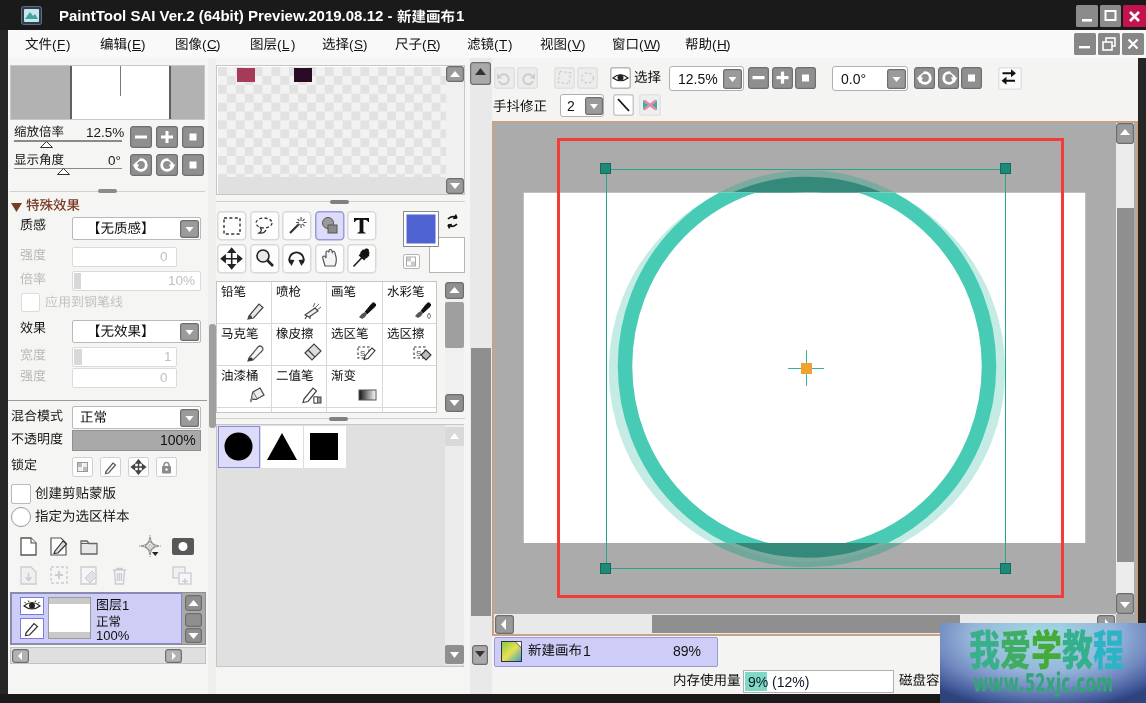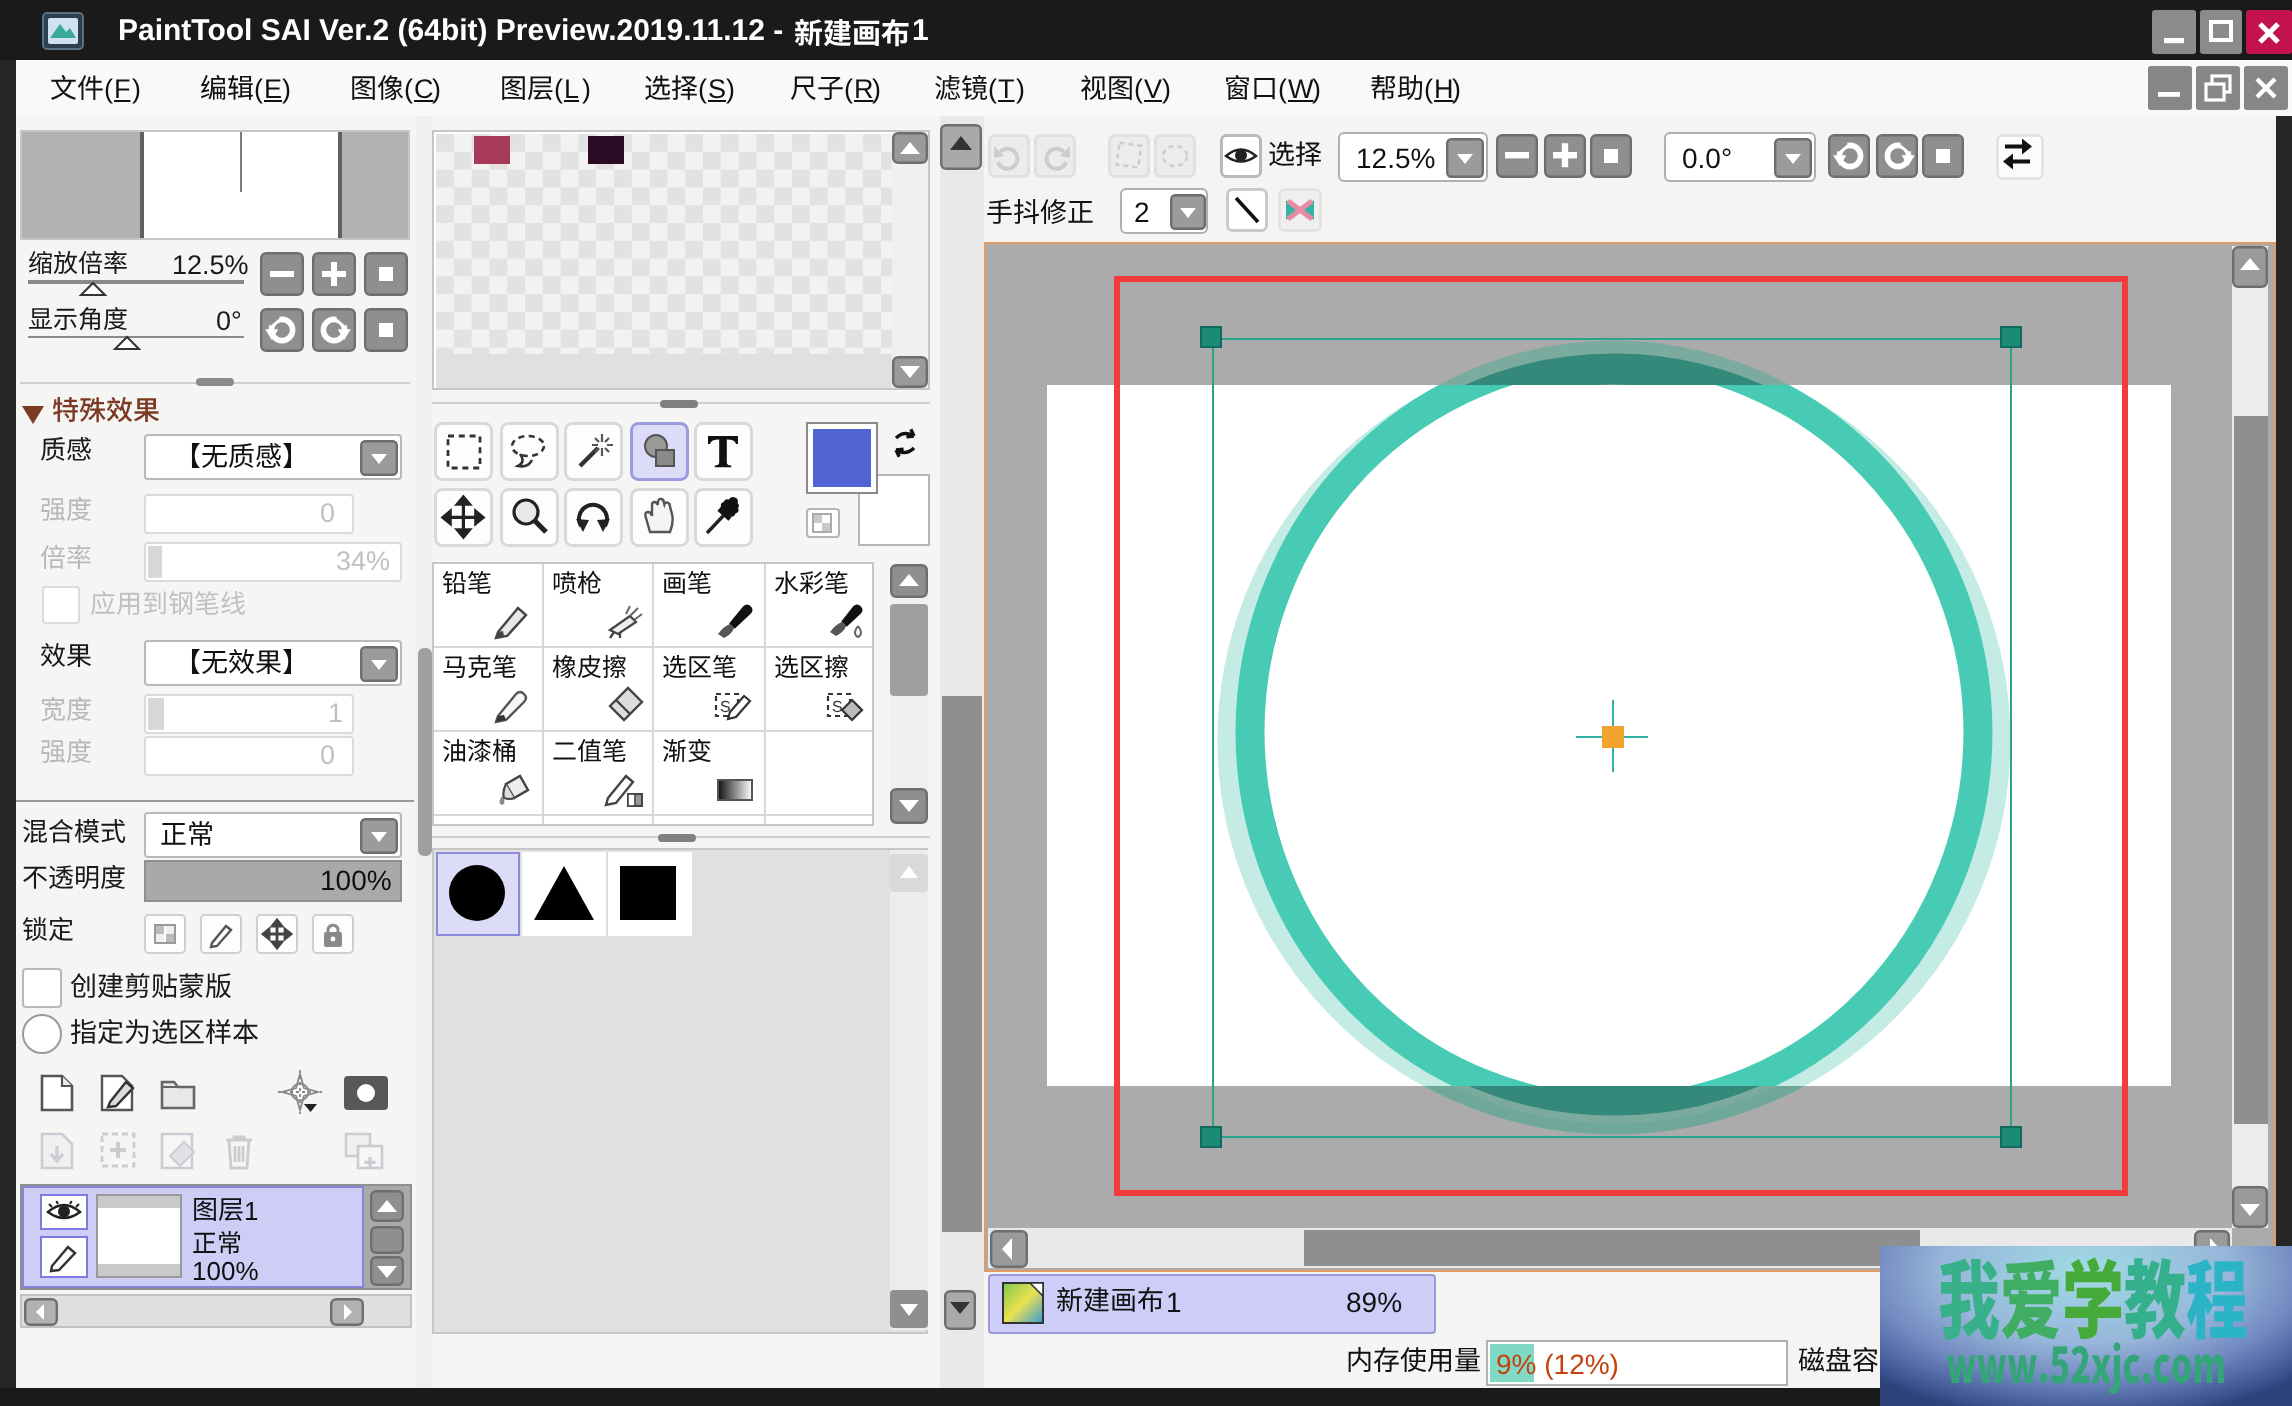--- a/index.html
+++ b/index.html
@@ -5,21 +5,21 @@
 <div style="position:absolute;left:0px;top:30px;width:8px;height:673px;background:#262626;"></div>
 <div style="position:absolute;left:1138px;top:58px;width:8px;height:645px;background:#262626;"></div>
 <div style="position:absolute;left:0px;top:694px;width:1146px;height:9px;background:#1a1a1a;"></div>
 <div style="position:absolute;left:21px;top:6px;width:21px;height:19px;">
     <svg width="21" height="19" viewBox="0 0 21 19" style="display:block;overflow:visible">
       <rect x="0.5" y="0.5" width="20" height="18" rx="2" fill="#2e3f4e" stroke="#5a7184"></rect>
       <rect x="3" y="3" width="15" height="13" rx="1" fill="#cfe3ee"></rect>
       <path d="M4 13 L9 6 L12 10 L14 8 L17 13 Z" fill="#3aa89a"></path>
     </svg>
   </div>
-<div style="position:absolute;left:59px;top:7px;font:bold 15px 'Liberation Sans',sans-serif;color:#ffffff;white-space:pre;">PaintTool SAI Ver.2 (64bit) Preview.2019.11.12 - </div>
+<div style="position:absolute;left:59px;top:7px;font:bold 15px 'Liberation Sans',sans-serif;color:#ffffff;white-space:pre;">PaintTool SAI Ver.2 (64bit) Preview.2019.08.12 - </div>
 <div style="position:absolute;left:397px;top:8.5px;width:58px;height:17.4px;overflow:visible;">
     <svg width="58" height="17" viewBox="0 0 58 17" style="position:absolute;left:0;top:0;overflow:visible" fill="#ffffff">
       <path transform="translate(0.0,12.8) scale(0.014500,-0.014500)" d="M594 519H968V408H594ZM53 750H504V653H53ZM44 352H503V251H44ZM38 527H520V429H38ZM758 470H874V-85H758ZM106 633 201 656Q214 630 224 597Q234 565 238 540L138 513Q136 537 127 571Q119 605 106 633ZM352 657 460 637Q444 597 429 560Q414 522 400 496L303 516Q311 536 321 561Q330 585 338 611Q347 637 352 657ZM852 841 945 752Q893 732 831 715Q770 698 706 686Q643 673 583 664Q580 683 569 709Q558 736 548 754Q603 765 660 778Q716 791 766 808Q816 824 852 841ZM195 830 302 855Q317 824 333 785Q348 746 355 719L242 689Q237 717 223 757Q210 797 195 830ZM229 465H337V36Q337 0 329 -21Q321 -43 298 -55Q276 -66 245 -69Q215 -72 174 -72Q171 -51 162 -23Q153 5 142 26Q164 25 186 25Q207 25 215 25Q229 25 229 38ZM548 754H659V401Q659 346 656 282Q652 219 642 154Q632 89 612 30Q593 -30 560 -77Q551 -66 534 -52Q516 -38 498 -25Q480 -12 468 -6Q505 50 522 120Q539 190 543 263Q548 336 548 401ZM354 191 432 234Q456 201 478 160Q501 120 514 91L432 41Q420 71 398 114Q375 156 354 191ZM113 225 206 201Q188 151 161 102Q134 52 104 19Q91 31 67 48Q43 66 26 76Q54 105 76 145Q99 185 113 225Z"></path>
       <path transform="translate(14.5,12.8) scale(0.014500,-0.014500)" d="M334 637H948V548H334ZM377 359H904V275H377ZM338 225H936V134H338ZM557 849H671V66H557ZM388 775H893V407H383V498H787V685H388ZM56 795H283V690H56ZM140 509H282V405H137ZM240 509H261L282 512L349 496Q329 272 269 128Q210 -16 111 -90Q103 -78 87 -63Q71 -47 54 -33Q37 -19 25 -11Q119 53 172 176Q225 299 240 489ZM144 348Q173 248 220 186Q267 125 330 93Q393 60 470 49Q547 37 636 37Q653 37 685 37Q718 37 758 37Q798 37 839 38Q880 38 915 38Q949 39 970 39Q962 27 953 8Q945 -12 938 -33Q931 -53 927 -70H874H632Q525 -70 435 -55Q346 -40 274 1Q202 42 147 119Q93 195 56 318ZM91 360Q87 371 79 389Q70 406 61 423Q52 441 44 452Q60 456 80 475Q99 494 114 519Q125 536 148 577Q170 619 195 675Q221 730 240 788V793L282 810L354 762Q313 664 264 574Q215 484 170 419V417Q170 417 158 411Q146 406 130 397Q114 388 102 378Q91 368 91 360Z"></path>
       <path transform="translate(29.0,12.8) scale(0.014500,-0.014500)" d="M63 790H940V678H63ZM445 552H548V179H445ZM359 324V239H635V324ZM359 499V415H635V499ZM261 597H738V141H261ZM805 535H926V-87H805ZM75 531H198V71H881V-42H75Z"></path>
       <path transform="translate(43.5,12.8) scale(0.014500,-0.014500)" d="M53 707H949V592H53ZM492 556H613V-89H492ZM213 441H832V327H333V0H213ZM780 441H901V128Q901 87 891 63Q880 38 850 25Q822 12 780 9Q739 6 682 6Q679 31 668 62Q657 93 645 115Q668 114 691 114Q715 114 734 114Q752 114 759 114Q771 114 775 118Q780 121 780 131ZM374 852 498 824Q462 701 406 581Q351 461 272 358Q193 254 86 180Q79 195 66 215Q54 234 41 253Q28 272 17 285Q88 331 146 396Q203 460 247 536Q291 612 323 693Q355 773 374 852Z"></path>
     </svg>
   </div>
 <div style="position:absolute;left:456px;top:7px;font:bold 15px 'Liberation Sans',sans-serif;color:#ffffff;white-space:pre;">1</div>
 <div style="position:absolute;left:1076px;top:5px;width:22px;height:22px;">
@@ -273,21 +273,21 @@
 <div style="position:absolute;left:72px;top:247px;width:105px;height:20px;background:#fff;border:1px solid #dadada;border-radius:2px;"></div>
 <div style="position:absolute;left:160px;top:249px;font:normal 13.5px 'Liberation Sans',sans-serif;color:#c0c0c0;white-space:pre;">0</div>
 <div style="position:absolute;left:20px;top:272px;width:26px;height:15.6px;overflow:visible;">
     <svg width="26" height="15" viewBox="0 0 26 15" style="position:absolute;left:0;top:0;overflow:visible" fill="#b8b8b8">
       <path transform="translate(0.0,11.4) scale(0.013000,-0.013000)" d="M433 32H825V-36H433ZM395 289H871V-76H797V222H466V-79H395ZM349 729H928V661H349ZM309 445H959V377H309ZM776 653 848 634Q833 597 816 557Q799 516 782 480Q765 443 749 415L688 433Q703 462 719 500Q736 539 751 580Q766 621 776 653ZM420 630 483 649Q505 608 523 560Q541 512 547 476L481 455Q475 491 458 540Q442 589 420 630ZM576 837 646 848Q659 816 670 778Q681 740 685 713L611 698Q607 724 598 764Q588 804 576 837ZM265 838 335 817Q304 733 262 650Q220 568 172 495Q124 423 71 366Q68 375 60 388Q52 402 44 416Q36 430 29 439Q76 488 120 552Q163 616 201 689Q238 762 265 838ZM160 577 231 648 232 647V-80H160Z"></path>
       <path transform="translate(13.0,11.4) scale(0.013000,-0.013000)" d="M460 284H540V-80H460ZM51 202H950V132H51ZM71 750H941V681H71ZM829 643 892 605Q858 570 817 537Q777 503 742 478L687 515Q710 531 736 554Q762 576 787 599Q811 623 829 643ZM551 443 607 466Q630 441 652 410Q675 379 694 350Q713 321 724 297L664 270Q655 294 637 324Q618 354 596 386Q574 417 551 443ZM56 337Q103 357 169 388Q236 418 304 451L319 394Q261 363 202 332Q144 301 94 277ZM85 599 136 640Q163 624 192 605Q222 585 247 565Q273 544 290 527L236 481Q221 498 196 519Q170 540 141 561Q112 583 85 599ZM677 408 730 448Q764 429 802 405Q840 380 874 356Q908 331 930 311L874 266Q853 286 820 311Q787 336 749 362Q712 387 677 408ZM338 483Q336 490 333 502Q329 514 325 526Q321 538 317 547Q327 549 339 558Q350 566 361 579Q370 588 389 612Q407 635 429 667Q451 699 467 732L532 706Q500 652 460 604Q419 555 381 520V518Q381 518 374 515Q368 512 360 506Q351 501 345 495Q338 489 338 483ZM338 483 338 535 375 557 570 568Q565 555 562 537Q558 519 556 508Q491 504 451 500Q411 496 388 494Q366 491 355 488Q344 486 338 483ZM318 284Q317 291 313 302Q309 314 305 327Q301 339 297 349Q314 352 334 365Q354 378 379 399Q393 410 420 435Q447 460 481 494Q515 528 551 569Q587 609 618 650L679 615Q605 529 524 452Q443 375 363 319V317Q363 317 357 314Q350 311 341 306Q332 300 325 295Q318 289 318 284ZM318 284 317 335 355 358 661 384Q660 370 660 353Q659 336 660 325Q553 315 489 309Q425 302 391 298Q356 294 341 291Q326 287 318 284ZM435 828 508 847Q527 823 546 792Q564 762 574 739L498 715Q489 738 471 770Q452 802 435 828Z"></path>
     </svg>
   </div>
 <div style="position:absolute;left:72px;top:271px;width:129px;height:20px;background:#fff;border:1px solid #dadada;border-radius:2px;"></div>
 <div style="position:absolute;left:74px;top:273px;width:7px;height:16px;background:#d8d8d8;"></div>
-<div style="position:absolute;left:168px;top:273px;font:normal 13.5px 'Liberation Sans',sans-serif;color:#c0c0c0;white-space:pre;">34%</div>
+<div style="position:absolute;left:168px;top:273px;font:normal 13.5px 'Liberation Sans',sans-serif;color:#c0c0c0;white-space:pre;">10%</div>
 <div style="position:absolute;left:21px;top:293px;width:19px;height:19px;background:#fff;border:1.5px solid #dcdcdc;border-radius:2px;"></div>
 <div style="position:absolute;left:45px;top:295px;width:78px;height:15.6px;overflow:visible;">
     <svg width="78" height="15" viewBox="0 0 78 15" style="position:absolute;left:0;top:0;overflow:visible" fill="#c0c0c0">
       <path transform="translate(0.0,11.4) scale(0.013000,-0.013000)" d="M159 711H942V640H159ZM121 711H197V438Q197 381 193 313Q190 245 180 174Q170 103 151 36Q132 -31 102 -87Q95 -80 83 -72Q70 -64 58 -56Q45 -49 36 -45Q65 8 82 70Q99 132 107 196Q116 261 118 323Q121 385 121 438ZM468 828 541 848Q560 815 578 777Q596 738 606 711L529 688Q521 716 503 756Q485 796 468 828ZM264 490 329 517Q351 462 373 401Q395 339 414 280Q432 222 443 175L372 146Q363 193 345 252Q327 311 306 374Q284 436 264 490ZM481 546 549 565Q567 510 584 449Q601 388 615 329Q629 271 636 224L564 202Q557 249 544 308Q530 368 514 430Q497 491 481 546ZM819 571 898 542Q871 449 833 351Q796 253 749 158Q703 64 648 -20Q640 -10 625 4Q611 17 599 26Q650 105 692 197Q735 290 767 386Q800 482 819 571ZM209 39H955V-33H209Z"></path>
       <path transform="translate(13.0,11.4) scale(0.013000,-0.013000)" d="M196 770H843V698H196ZM196 537H841V466H196ZM190 298H843V227H190ZM153 770H227V407Q227 350 222 285Q217 220 204 153Q190 87 163 26Q135 -35 90 -85Q85 -77 74 -68Q63 -58 52 -49Q41 -40 32 -36Q74 11 98 66Q122 121 134 179Q146 238 150 296Q153 354 153 407ZM813 770H887V22Q887 -14 877 -33Q866 -52 841 -62Q816 -71 771 -73Q726 -75 655 -74Q652 -60 645 -39Q637 -17 629 -2Q664 -3 697 -3Q729 -4 753 -3Q777 -3 786 -3Q801 -2 807 3Q813 8 813 22ZM467 743H543V-71H467Z"></path>
       <path transform="translate(26.0,11.4) scale(0.013000,-0.013000)" d="M97 318H565V251H97ZM294 425H365V38H294ZM62 42Q125 52 209 67Q293 81 387 98Q481 116 575 133L579 67Q490 50 400 32Q310 14 228 -1Q145 -17 79 -30ZM71 774H585V708H71ZM379 643 434 675Q462 641 491 602Q521 563 546 526Q571 489 585 460L528 422Q514 451 489 489Q465 528 436 568Q407 609 379 643ZM641 754H711V148H641ZM839 824H912V37Q912 2 903 -16Q894 -35 871 -44Q848 -53 808 -56Q769 -59 714 -59Q712 -43 703 -21Q695 1 686 16Q730 15 767 15Q804 14 817 15Q830 15 835 20Q839 24 839 37ZM119 439Q117 447 113 460Q109 473 104 487Q99 500 94 510Q106 512 118 524Q130 536 142 554Q151 566 171 598Q191 629 213 671Q234 714 251 758L324 728Q302 683 276 638Q250 593 221 552Q193 512 165 480V478Q165 478 158 474Q151 471 142 465Q133 459 126 452Q119 445 119 439ZM119 439 118 493 157 517 493 546Q500 531 509 515Q518 499 525 487Q423 477 354 470Q284 463 242 459Q199 455 174 451Q150 448 138 445Q126 443 119 439Z"></path>
       <path transform="translate(39.0,11.4) scale(0.013000,-0.013000)" d="M173 837 241 818Q222 763 196 709Q169 656 137 608Q106 561 71 525Q68 533 61 546Q54 560 46 574Q39 588 32 595Q76 640 114 704Q151 768 173 837ZM161 726H396V654H147ZM111 547H383V479H111ZM60 344H406V275H60ZM193 -73 184 -6 211 23 389 109Q391 95 395 76Q398 57 402 45Q340 12 301 -8Q262 -29 241 -41Q219 -52 209 -60Q199 -67 193 -73ZM193 -73Q191 -64 185 -51Q180 -39 174 -27Q168 -16 161 -8Q173 -2 186 12Q200 26 200 56V523H271V-6Q271 -6 263 -10Q255 -15 244 -22Q232 -29 220 -38Q208 -47 201 -56Q193 -65 193 -73ZM430 787H892V720H500V-79H430ZM858 787H928V19Q928 -11 920 -27Q912 -44 891 -53Q871 -62 837 -64Q803 -66 749 -66Q747 -52 740 -33Q733 -13 725 1Q764 0 796 0Q828 0 838 0Q858 0 858 20ZM524 594 577 622Q614 563 651 498Q687 432 721 366Q755 300 782 239Q810 178 827 128L770 97Q753 147 726 208Q698 270 665 337Q631 404 595 470Q559 536 524 594ZM751 683 814 671Q783 552 745 438Q706 323 660 222Q614 120 561 42Q556 47 545 54Q535 61 524 68Q513 75 505 79Q558 153 603 250Q649 348 686 459Q723 570 751 683Z"></path>
       <path transform="translate(52.0,11.4) scale(0.013000,-0.013000)" d="M807 573 849 512Q780 496 696 482Q611 469 518 458Q425 447 330 439Q234 431 145 426Q144 440 138 458Q133 476 127 488Q217 494 311 502Q406 510 497 521Q588 533 667 545Q747 558 807 573ZM426 476H501V44Q501 15 515 5Q528 -4 574 -4Q584 -4 605 -4Q626 -4 653 -4Q680 -4 709 -4Q737 -4 760 -4Q783 -4 795 -4Q820 -4 832 4Q844 13 850 36Q856 60 859 106Q872 97 892 89Q912 81 928 78Q923 20 911 -12Q899 -45 873 -58Q847 -71 799 -71Q792 -71 768 -71Q745 -71 714 -71Q684 -71 654 -71Q623 -71 600 -71Q578 -71 570 -71Q514 -71 482 -61Q451 -51 438 -27Q426 -2 426 44ZM107 331 846 394 853 332 114 268ZM58 159 937 234 944 169 65 93ZM166 745H476V681H166ZM555 745H935V681H555ZM184 845 257 827Q238 772 213 719Q187 667 159 620Q130 573 100 538Q92 544 81 552Q69 560 57 567Q45 575 36 579Q83 629 122 699Q161 769 184 845ZM578 845 651 827Q626 746 584 672Q541 599 493 549Q486 555 474 563Q462 572 450 580Q438 588 429 592Q479 638 517 705Q556 771 578 845ZM235 699 298 721Q321 685 342 641Q364 597 374 566L308 541Q299 572 278 617Q257 662 235 699ZM651 697 713 718Q733 689 753 654Q773 618 781 592L715 568Q708 594 689 631Q670 667 651 697Z"></path>
       <path transform="translate(65.0,11.4) scale(0.013000,-0.013000)" d="M78 182Q77 190 72 202Q68 215 64 228Q59 242 54 251Q71 254 89 272Q107 289 130 317Q142 331 166 362Q191 393 220 436Q250 479 281 529Q312 579 338 630L401 592Q342 490 271 392Q201 295 130 222V220Q130 220 122 217Q114 213 104 207Q94 201 86 195Q78 188 78 182ZM78 182 75 243 111 269 384 318Q382 303 382 285Q383 266 384 255Q290 236 233 224Q175 211 144 204Q114 196 100 192Q86 187 78 182ZM72 423Q70 431 66 444Q61 457 57 471Q52 485 47 494Q61 497 75 514Q88 531 104 556Q112 568 129 597Q145 625 165 664Q185 703 205 747Q224 792 239 837L309 804Q284 743 253 681Q221 620 187 564Q152 508 117 464V462Q117 462 111 458Q104 454 95 448Q85 442 79 435Q72 429 72 423ZM72 423 70 479 106 502 293 521Q290 506 288 488Q287 470 287 459Q223 451 184 446Q144 440 122 436Q100 432 89 429Q78 426 72 423ZM54 54Q96 65 150 79Q204 93 265 110Q325 127 387 144L398 80Q311 54 225 29Q139 4 70 -18ZM433 600 903 670 915 604 445 532ZM413 385 931 481 943 415 425 317ZM584 842H658Q658 724 663 616Q669 508 681 414Q694 319 711 243Q729 166 752 111Q775 55 803 26Q832 -4 865 -4Q878 -4 887 5Q895 15 900 39Q905 64 907 108Q918 95 934 84Q950 74 963 68Q957 12 945 -20Q933 -51 912 -64Q891 -77 857 -77Q807 -77 767 -43Q728 -10 698 53Q668 115 646 199Q625 284 612 387Q598 490 591 605Q585 720 584 842ZM704 780 748 822Q773 811 800 796Q828 781 852 766Q877 750 893 736L849 689Q825 711 783 736Q742 762 704 780ZM887 349 950 319Q895 233 815 161Q734 88 636 32Q537 -24 428 -62Q421 -48 407 -31Q394 -13 381 0Q488 33 584 84Q681 135 759 202Q837 270 887 349Z"></path>
     </svg>
@@ -1107,21 +1107,21 @@
     <svg width="68" height="16" viewBox="0 0 68 16" style="position:absolute;left:0;top:0;overflow:visible" fill="#111">
       <path transform="translate(0.0,11.9) scale(0.013500,-0.013500)" d="M452 434 508 475Q546 442 588 403Q630 365 670 325Q710 286 745 249Q780 213 804 184L742 135Q719 165 686 202Q652 239 613 280Q573 321 532 360Q490 400 452 434ZM463 840H539V644Q539 596 534 543Q528 490 513 435Q497 380 465 325Q434 270 382 219Q330 168 253 122Q248 131 238 141Q229 151 219 162Q208 173 199 179Q274 219 323 266Q372 312 400 361Q429 411 442 460Q455 509 459 556Q463 603 463 645ZM99 669H863V595H173V-82H99ZM829 669H903V19Q903 -18 893 -37Q883 -57 858 -67Q831 -76 785 -77Q738 -79 671 -79Q669 -68 665 -55Q661 -41 656 -27Q651 -13 645 -3Q681 -4 713 -4Q746 -5 770 -5Q795 -5 804 -5Q819 -4 824 2Q829 7 829 20Z"></path>
       <path transform="translate(13.5,11.9) scale(0.013500,-0.013500)" d="M335 266H957V196H335ZM420 525H832V456H420ZM613 349H689V9Q689 -24 680 -41Q672 -59 647 -68Q621 -77 579 -78Q536 -79 471 -79Q469 -63 462 -43Q456 -24 448 -8Q481 -9 510 -9Q540 -10 562 -10Q583 -9 592 -9Q605 -8 609 -4Q613 0 613 10ZM812 525H831L846 529L894 491Q863 457 823 423Q783 388 740 358Q696 327 655 304Q648 315 635 328Q622 340 613 349Q650 368 688 396Q726 424 759 454Q792 484 812 510ZM63 709H939V637H63ZM385 840 462 821Q427 707 374 594Q320 482 245 385Q170 287 69 216Q65 225 58 238Q52 250 44 263Q37 276 31 284Q99 332 155 395Q211 459 255 532Q299 606 332 684Q364 762 385 840ZM188 431H264V-78H188Z"></path>
       <path transform="translate(27.0,11.9) scale(0.013500,-0.013500)" d="M321 729H962V660H321ZM420 499V349H857V499ZM350 562H929V285H350ZM413 265Q460 186 541 129Q623 72 732 36Q842 0 972 -14Q964 -22 955 -34Q946 -46 939 -58Q932 -71 927 -82Q794 -62 683 -21Q572 21 488 87Q404 152 350 244ZM599 836H672V394Q672 336 666 279Q660 222 641 169Q622 116 584 69Q546 22 485 -17Q423 -56 330 -83Q325 -75 317 -63Q309 -52 301 -40Q293 -28 284 -21Q374 2 432 35Q490 68 524 109Q557 151 573 197Q589 244 594 294Q599 344 599 394ZM278 842 348 820Q314 736 269 654Q223 572 171 500Q118 428 63 372Q59 381 52 395Q44 409 36 423Q28 437 21 446Q71 494 119 558Q167 621 208 694Q249 766 278 842ZM173 581 243 652 245 651V-84H173Z"></path>
       <path transform="translate(40.5,11.9) scale(0.013500,-0.013500)" d="M196 770H843V698H196ZM196 537H841V466H196ZM190 298H843V227H190ZM153 770H227V407Q227 350 222 285Q217 220 204 153Q190 87 163 26Q135 -35 90 -85Q85 -77 74 -68Q63 -58 52 -49Q41 -40 32 -36Q74 11 98 66Q122 121 134 179Q146 238 150 296Q153 354 153 407ZM813 770H887V22Q887 -14 877 -33Q866 -52 841 -62Q816 -71 771 -73Q726 -75 655 -74Q652 -60 645 -39Q637 -17 629 -2Q664 -3 697 -3Q729 -4 753 -3Q777 -3 786 -3Q801 -2 807 3Q813 8 813 22ZM467 743H543V-71H467Z"></path>
       <path transform="translate(54.0,11.9) scale(0.013500,-0.013500)" d="M250 665V610H747V665ZM250 763V709H747V763ZM177 808H822V565H177ZM230 273V215H777V273ZM230 373V317H777V373ZM159 420H851V169H159ZM462 403H535V-27H462ZM52 522H949V465H52ZM131 114H873V61H131ZM47 3H955V-55H47Z"></path>
     </svg>
   </div>
 <div style="position:absolute;left:743px;top:670px;width:151px;height:23px;background:#fff;border:1px solid #b0b0b0;"></div>
 <div style="position:absolute;left:745px;top:672px;width:22px;height:19px;background:#7fd9c4;"></div>
-<div style="position:absolute;left:748px;top:674px;font:normal 14px 'Liberation Sans',sans-serif;color:#c2410c;white-space:pre;">9% (12%)</div>
+<div style="position:absolute;left:748px;top:674px;font:normal 14px 'Liberation Sans',sans-serif;color:#0f172a;white-space:pre;">9% (12%)</div>
 <div style="position:absolute;left:899px;top:673px;width:40.5px;height:16.2px;overflow:visible;">
     <svg width="40" height="16" viewBox="0 0 40 16" style="position:absolute;left:0;top:0;overflow:visible" fill="#111">
       <path transform="translate(0.0,11.9) scale(0.013500,-0.013500)" d="M42 784H341V721H42ZM139 484H327V47H139V108H267V422H139ZM155 751 219 741Q206 639 185 543Q164 447 134 363Q104 280 61 214Q59 223 53 236Q47 249 39 262Q32 276 26 284Q62 340 87 414Q111 489 128 575Q145 661 155 751ZM110 484H169V-35H110ZM358 660H957V591H358ZM451 812 510 836Q536 801 559 759Q582 718 593 686L530 657Q519 689 497 733Q474 777 451 812ZM531 175 583 185Q597 148 609 105Q621 62 630 22Q639 -19 644 -52L589 -63Q586 -31 577 11Q567 52 556 95Q544 139 531 175ZM786 841 859 817Q836 768 808 715Q781 662 756 625L699 646Q714 673 730 707Q747 740 762 776Q777 811 786 841ZM840 178 893 191Q911 153 926 110Q941 67 952 26Q964 -16 969 -48L913 -62Q908 -29 897 12Q885 54 871 97Q856 140 840 178ZM366 261Q365 268 361 280Q357 292 352 304Q348 317 344 325Q355 328 365 340Q375 352 385 371Q393 383 409 416Q425 448 442 492Q460 536 472 581L535 553Q509 484 474 416Q440 348 404 298V297Q404 297 395 291Q385 285 376 277Q366 268 366 261ZM366 261 365 314 398 335 565 349Q563 335 562 318Q560 301 560 290Q503 285 467 280Q432 276 412 273Q392 270 382 267Q372 264 366 261ZM353 -37Q352 -30 348 -18Q344 -7 339 6Q335 18 331 27Q346 30 363 51Q380 72 401 104Q413 121 434 157Q455 193 482 243Q509 294 536 351Q563 409 585 466L647 438Q613 359 572 280Q531 201 487 130Q442 59 398 2V0Q398 0 391 -4Q385 -8 376 -13Q367 -19 360 -25Q353 -32 353 -37ZM353 -37 351 17 385 39 604 69Q603 55 602 39Q601 22 602 11Q527 0 480 -8Q434 -16 409 -21Q384 -26 372 -29Q360 -33 353 -37ZM656 263Q655 271 651 282Q646 294 642 307Q638 320 633 328Q644 331 653 344Q662 356 672 375Q679 387 693 420Q707 452 723 496Q739 539 748 584L813 556Q798 510 779 464Q760 418 738 376Q717 334 694 302V299Q694 299 685 294Q675 288 666 279Q656 271 656 263ZM656 263 655 316 689 337 855 350Q853 337 852 320Q850 303 850 292Q793 286 757 282Q722 278 702 275Q682 271 672 269Q662 266 656 263ZM660 -35Q658 -28 654 -16Q650 -4 646 9Q641 22 637 30Q652 33 668 55Q684 76 703 109Q714 125 734 161Q754 198 778 249Q803 299 827 357Q852 414 871 472L936 445Q905 366 867 286Q830 207 788 135Q747 63 704 4V2Q704 2 698 -2Q691 -5 682 -11Q674 -17 667 -23Q660 -30 660 -35ZM661 -35 658 19 692 41 918 72Q916 58 915 42Q915 25 916 14Q838 2 790 -6Q742 -14 717 -19Q691 -24 679 -28Q667 -32 661 -35Z"></path>
       <path transform="translate(13.5,11.9) scale(0.013500,-0.013500)" d="M246 765H779V703H246ZM51 550H956V484H51ZM212 765H287V588Q287 534 275 474Q263 415 229 359Q195 302 129 259Q124 267 114 277Q104 288 93 298Q83 307 74 312Q135 351 165 398Q194 445 203 495Q212 544 212 589ZM741 765H816V366Q816 339 808 324Q800 308 779 299Q759 291 725 290Q691 288 640 288Q638 302 631 320Q624 338 616 352Q652 351 683 351Q713 351 723 352Q741 352 741 367ZM463 850 545 834Q530 804 517 776Q504 748 492 728L421 743Q432 767 445 797Q457 827 463 850ZM397 647 434 690Q461 678 490 662Q518 646 543 629Q569 612 585 596L546 549Q531 564 506 582Q481 600 452 617Q424 635 397 647ZM390 426 428 469Q456 456 486 438Q517 420 544 402Q571 384 588 368L550 320Q533 337 506 356Q479 375 449 393Q418 412 390 426ZM45 15H955V-52H45ZM158 261H843V-18H770V200H635V-18H565V200H431V-18H362V200H228V-18H158Z"></path>
       <path transform="translate(27.0,11.9) scale(0.013500,-0.013500)" d="M331 632 402 609Q369 565 326 524Q283 483 235 447Q188 412 142 386Q137 393 127 404Q117 415 107 426Q97 436 89 443Q157 477 223 527Q288 577 331 632ZM587 588 637 631Q683 604 733 570Q783 536 827 501Q872 466 900 438L846 388Q819 417 776 452Q733 488 683 524Q634 560 587 588ZM220 255H781V-77H705V188H293V-81H220ZM259 20H742V-47H259ZM83 748H918V566H841V679H156V566H83ZM433 829 510 847Q528 819 545 786Q561 752 569 727L489 708Q481 732 466 766Q450 801 433 829ZM495 544 560 515Q508 434 434 364Q359 294 270 238Q182 181 86 142Q78 155 64 173Q50 190 37 202Q130 237 217 289Q303 340 376 405Q448 471 495 544ZM524 510Q612 404 722 336Q832 268 960 217Q947 206 933 188Q919 171 911 154Q824 194 746 239Q668 285 598 344Q527 403 463 481Z"></path>
     </svg>
   </div>
 <div style="position:absolute;left:940px;top:623px;width:206px;height:80px;background:radial-gradient(ellipse 150px 75px at 50% 16%,#a0dbe4 0%,#97b6da 48%,#7189c0 72%,#3a5191 95%,#2e4379 100%);"></div>
 <div style="position:absolute;left:968.5px;top:627.5px;width:31px;height:40px;transform:scaleY(1.38);transform-origin:0 0;">
     <svg width="31" height="37" viewBox="0 0 31 37" style="position:absolute;left:0;top:0;overflow:visible" fill="#38b08a">

